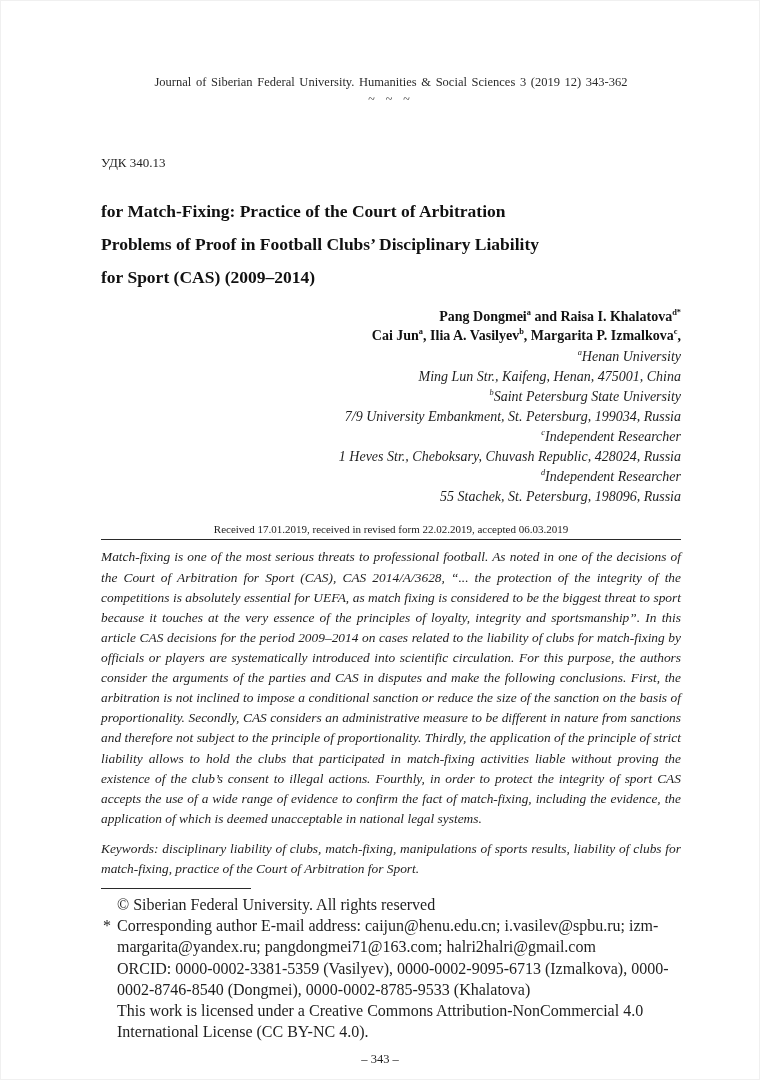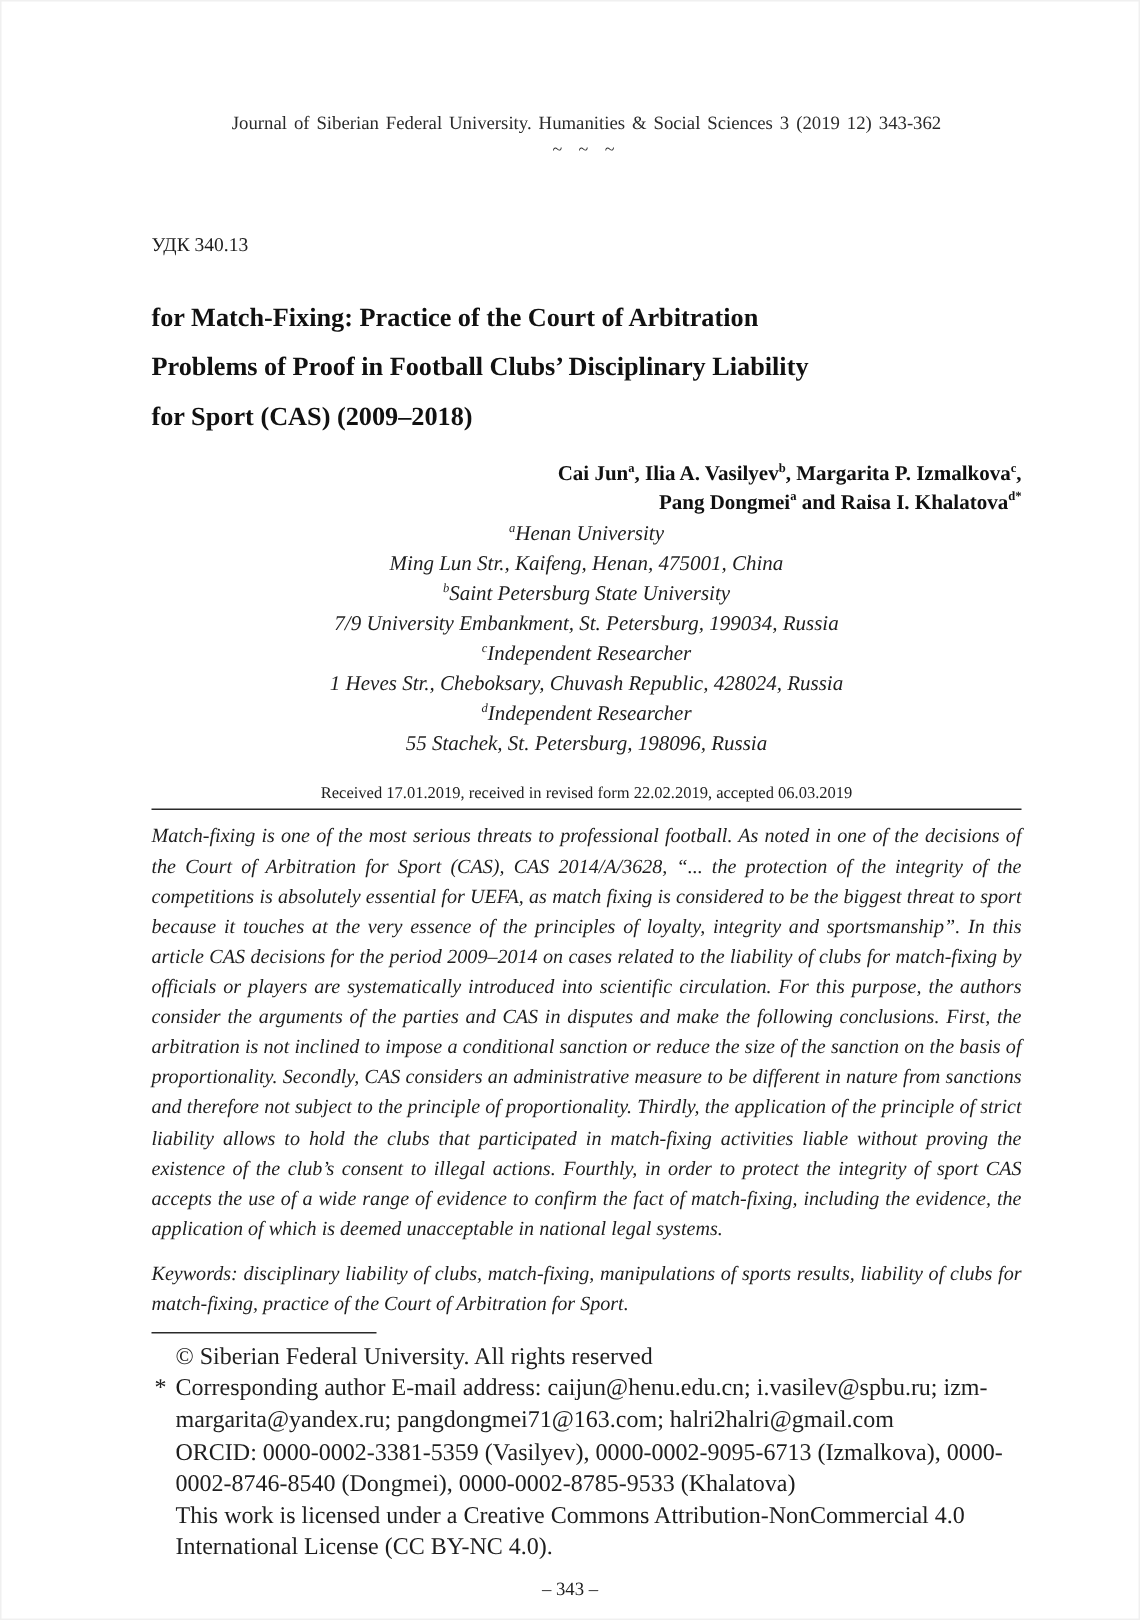--- a/index.html
+++ b/index.html
@@ -43,21 +43,21 @@
     margin-top: 13px;
     text-align: right;
     font-size: 14px;
     font-weight: bold;
     line-height: 1.38;
     color: #111;
   }
   sup { font-size: 0.6em; vertical-align: super; line-height: 0; }
   .affiliations {
     margin-top: 2px;
-    text-align: center;
+    text-align: right;
     font-style: italic;
     font-size: 14px;
     line-height: 1.43;
   }
   .dates {
     margin-top: 16px;
     text-align: center;
     font-size: 11px;
   }
   .rule {
@@ -107,26 +107,26 @@
 <div class="page">
 
   <div class="journal-line">Journal of Siberian Federal University. Humanities &amp; Social Sciences 3 (2019 12) 343-362</div>
   <div class="ornament">~ ~ ~</div>
 
   <div class="udc">УДК 340.13</div>
 
   <h1 class="title">
       <span class="title-line">for Match-Fixing: Practice of the Court of Arbitration</span>
       <span class="title-line">Problems of Proof in Football Clubs’ Disciplinary Liability</span>
-      <span class="title-line">for Sport (CAS) (2009–2018)</span>
+      <span class="title-line">for Sport (CAS) (2009–2014)</span>
     </h1>
 
   <div class="authors">
+    <div><span>Pang Dongmei</span><sup>a</sup><span> and Raisa I. Khalatova</span><sup>d*</sup></div>
     <div><span>Cai Jun</span><sup>a</sup><span>, Ilia A. Vasilyev</span><sup>b</sup><span>, Margarita P. Izmalkova</span><sup>c</sup><span>,</span></div>
-    <div><span>Pang Dongmei</span><sup>a</sup><span> and Raisa I. Khalatova</span><sup>d*</sup></div>
   </div>
 
   <div class="affiliations">
     <div><sup>a</sup><span>Henan University</span></div>
     <div><sup></sup><span>Ming Lun Str., Kaifeng, Henan, 475001, China</span></div>
     <div><sup>b</sup><span>Saint Petersburg State University</span></div>
     <div><sup></sup><span>7/9 University Embankment, St. Petersburg, 199034, Russia</span></div>
     <div><sup>c</sup><span>Independent Researcher</span></div>
     <div><sup></sup><span>1 Heves Str., Cheboksary, Chuvash Republic, 428024, Russia</span></div>
     <div><sup>d</sup><span>Independent Researcher</span></div>

